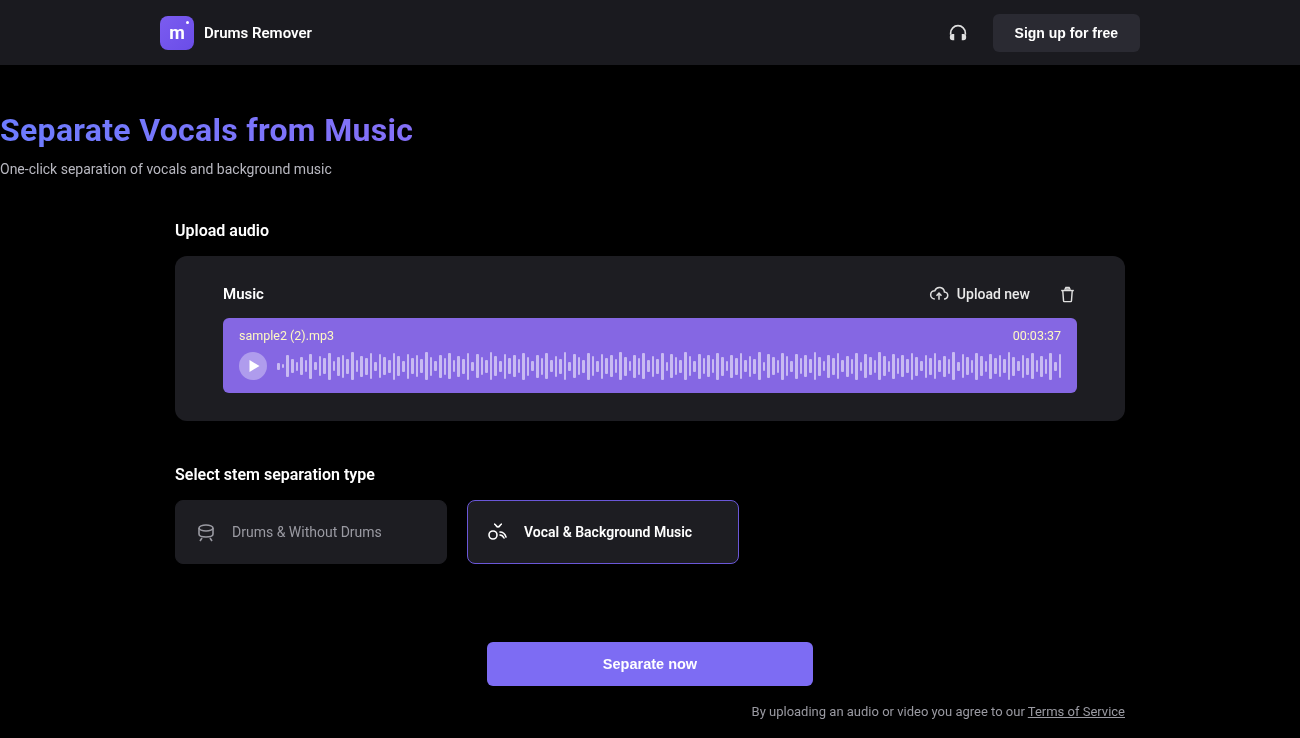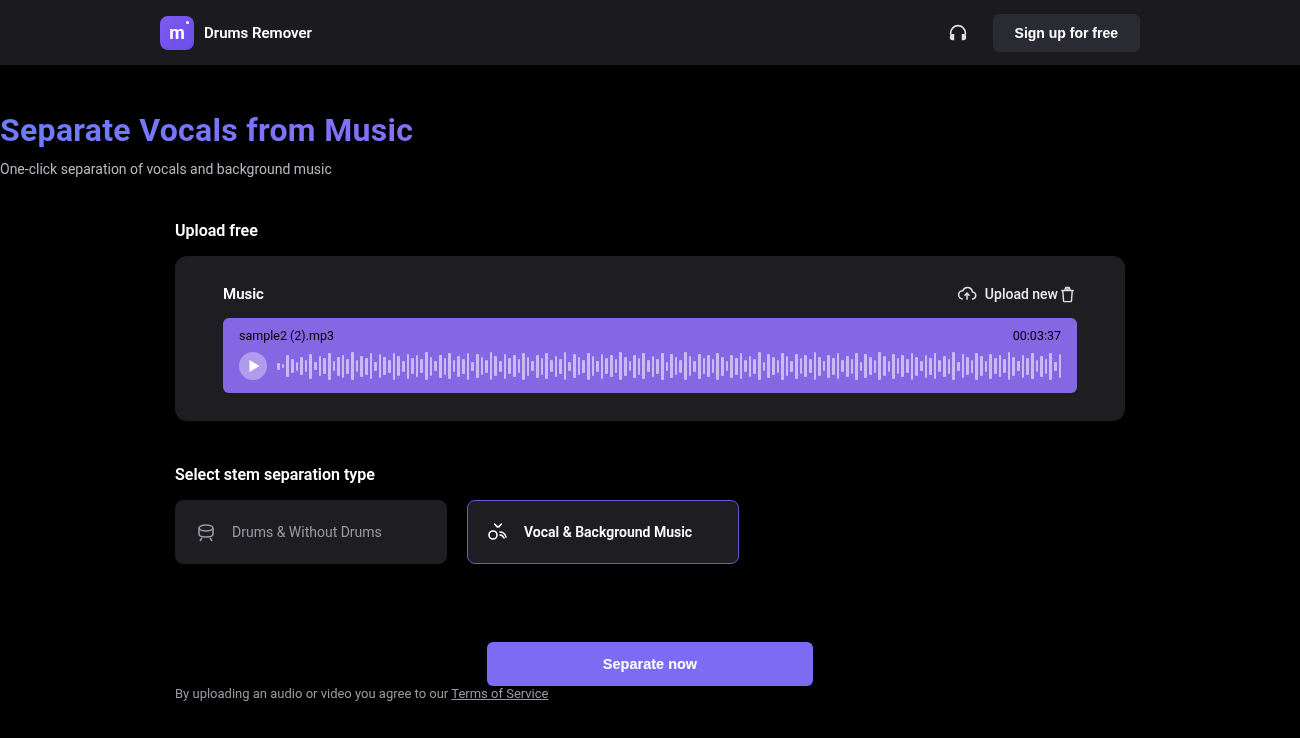--- a/index.html
+++ b/index.html
@@ -117,20 +117,21 @@
   justify-content: space-between;
   margin-bottom: 14px;
 }
 .panel-label {
   font-size: 15px;
   font-weight: 600;
 }
 .panel-actions {
   display: flex;
   align-items: center;
+  gap: 28px;
 }
 .action {
   display: flex;
   align-items: center;
   gap: 8px;
   font-size: 14px;
   font-weight: 500;
   cursor: pointer;
   color: #eaeaea;
 }
@@ -140,21 +141,21 @@
 
 .track {
   background: #8567e3;
   border-radius: 6px;
   padding: 10px 16px 12px 16px;
 }
 .track-top {
   display: flex;
   justify-content: space-between;
   font-size: 12.5px;
-  color: #000000;
+  color: #fef9c3;
   margin-bottom: 8px;
 }
 .track-body {
   display: flex;
   align-items: center;
   gap: 10px;
 }
 .play-btn {
   width: 28px;
   height: 28px;
@@ -217,21 +218,22 @@
   height: 44px;
   background: #7d6cf3;
   border: none;
   border-radius: 6px;
   color: #fff;
   font-size: 14.5px;
   font-weight: 600;
   cursor: pointer;
 }
 .disclaimer {
-  text-align: left;
+  text-align: right;
+  margin-top: 18px;
   font-size: 13px;
   color: #9a9aa2;
 }
 .disclaimer a {
   color: #9a9aa2;
   text-decoration: underline;
 }
 </style>
 </head>
 <body>
@@ -254,21 +256,21 @@
 </div>
 
 <div class="main">
 
   <div class="hero">
     <div class="hero-title">Separate Vocals from Music</div>
     <div class="hero-subtitle">One-click separation of vocals and background music</div>
   </div>
 
   <div class="section">
-    <div class="section-title">Upload free</div>
+    <div class="section-title">Upload audio</div>
 
     <div class="panel">
       <div class="panel-header">
         <div class="panel-label">Music</div>
         <div class="panel-actions">
           <div class="action">
             <span>
               <svg width="20" height="20" viewBox="0 0 24 24" fill="none" stroke="#e0e0e0" stroke-width="1.8">
                 <path d="M7 18a5 5 0 0 1 0-10 6 6 0 0 1 11.5 1.5A4 4 0 0 1 18 18"></path>
                 <path d="M12 12v7"></path>

